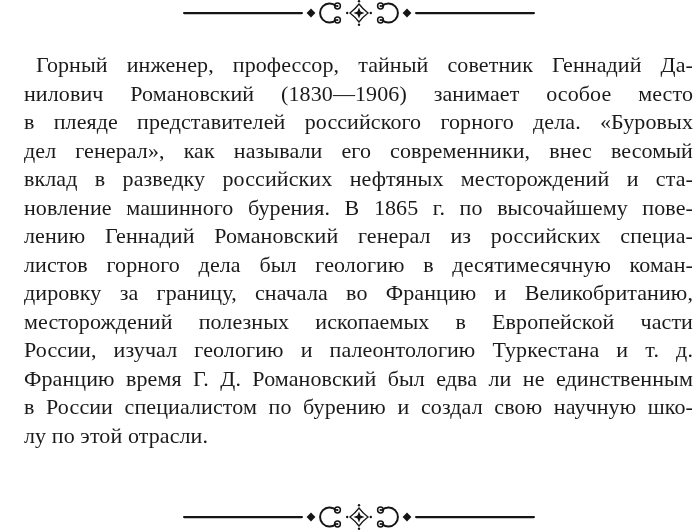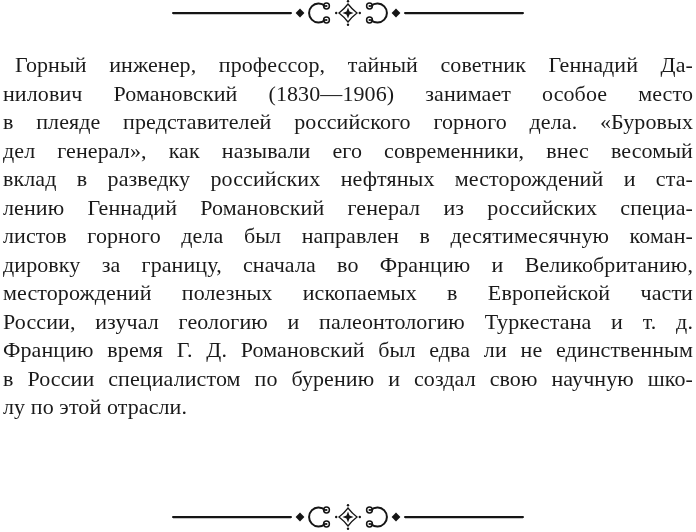--- a/index.html
+++ b/index.html
@@ -83,33 +83,34 @@
         <path d="M 0,-5.6 L 1.5,-1.5 L 5.6,0 L 1.5,1.5 L 0,5.6 L -1.5,1.5 L -5.6,0 L -1.5,-1.5 Z" fill="currentColor"></path>
         <circle cx="0" cy="-11.8" r="1.2" fill="currentColor"></circle>
         <circle cx="0" cy="11.8" r="1.2" fill="currentColor"></circle>
         <circle cx="11.8" cy="0" r="1.2" fill="currentColor"></circle>
         <circle cx="-11.8" cy="0" r="1.2" fill="currentColor"></circle>
       </g>
     </symbol>
   </defs>
 </svg>
 
-<div class="page" style="color: rgb(26, 26, 26);">
+<div class="page" style="color: rgb(26, 26, 26); padding-left: 21px;">
   <svg class="divider divider-top" viewBox="0 0 352 26" style="color: rgb(21, 21, 21);">
     <use href="#fleuron"></use>
   </svg>
 
   <div class="paragraph">
       <div class="line first">Горный инженер, профессор, тайный советник Геннадий Да-</div>
       <div class="line">нилович Романовский (1830—1906) занимает особое место</div>
       <div class="line">в плеяде представителей российского горного дела. «Буровых</div>
       <div class="line">дел генерал», как называли его современники, внес весомый</div>
       <div class="line">вклад в разведку российских нефтяных месторождений и ста-</div>
+      <div class="line">новление машинного бурения. В 1865 г. по высочайшему пове-</div>
       <div class="line">лению Геннадий Романовский генерал из российских специа-</div>
-      <div class="line">листов горного дела был направлен в десятимесячную коман-</div>
+      <div class="line">листов горного дела был геологию в десятимесячную коман-</div>
       <div class="line">дировку за границу, сначала во Францию и Великобританию,</div>
       <div class="line">месторождений полезных ископаемых в Европейской части</div>
       <div class="line">России, изучал геологию и палеонтологию Туркестана и т. д.</div>
       <div class="line">Францию время Г. Д. Романовский был едва ли не единственным</div>
       <div class="line">в России специалистом по бурению и создал свою научную шко-</div>
       <div class="line last">лу по этой отрасли.</div>
     </div>
 
   <svg class="divider divider-bottom" viewBox="0 0 352 26" style="color: rgb(21, 21, 21);">
     <use href="#fleuron"></use>

